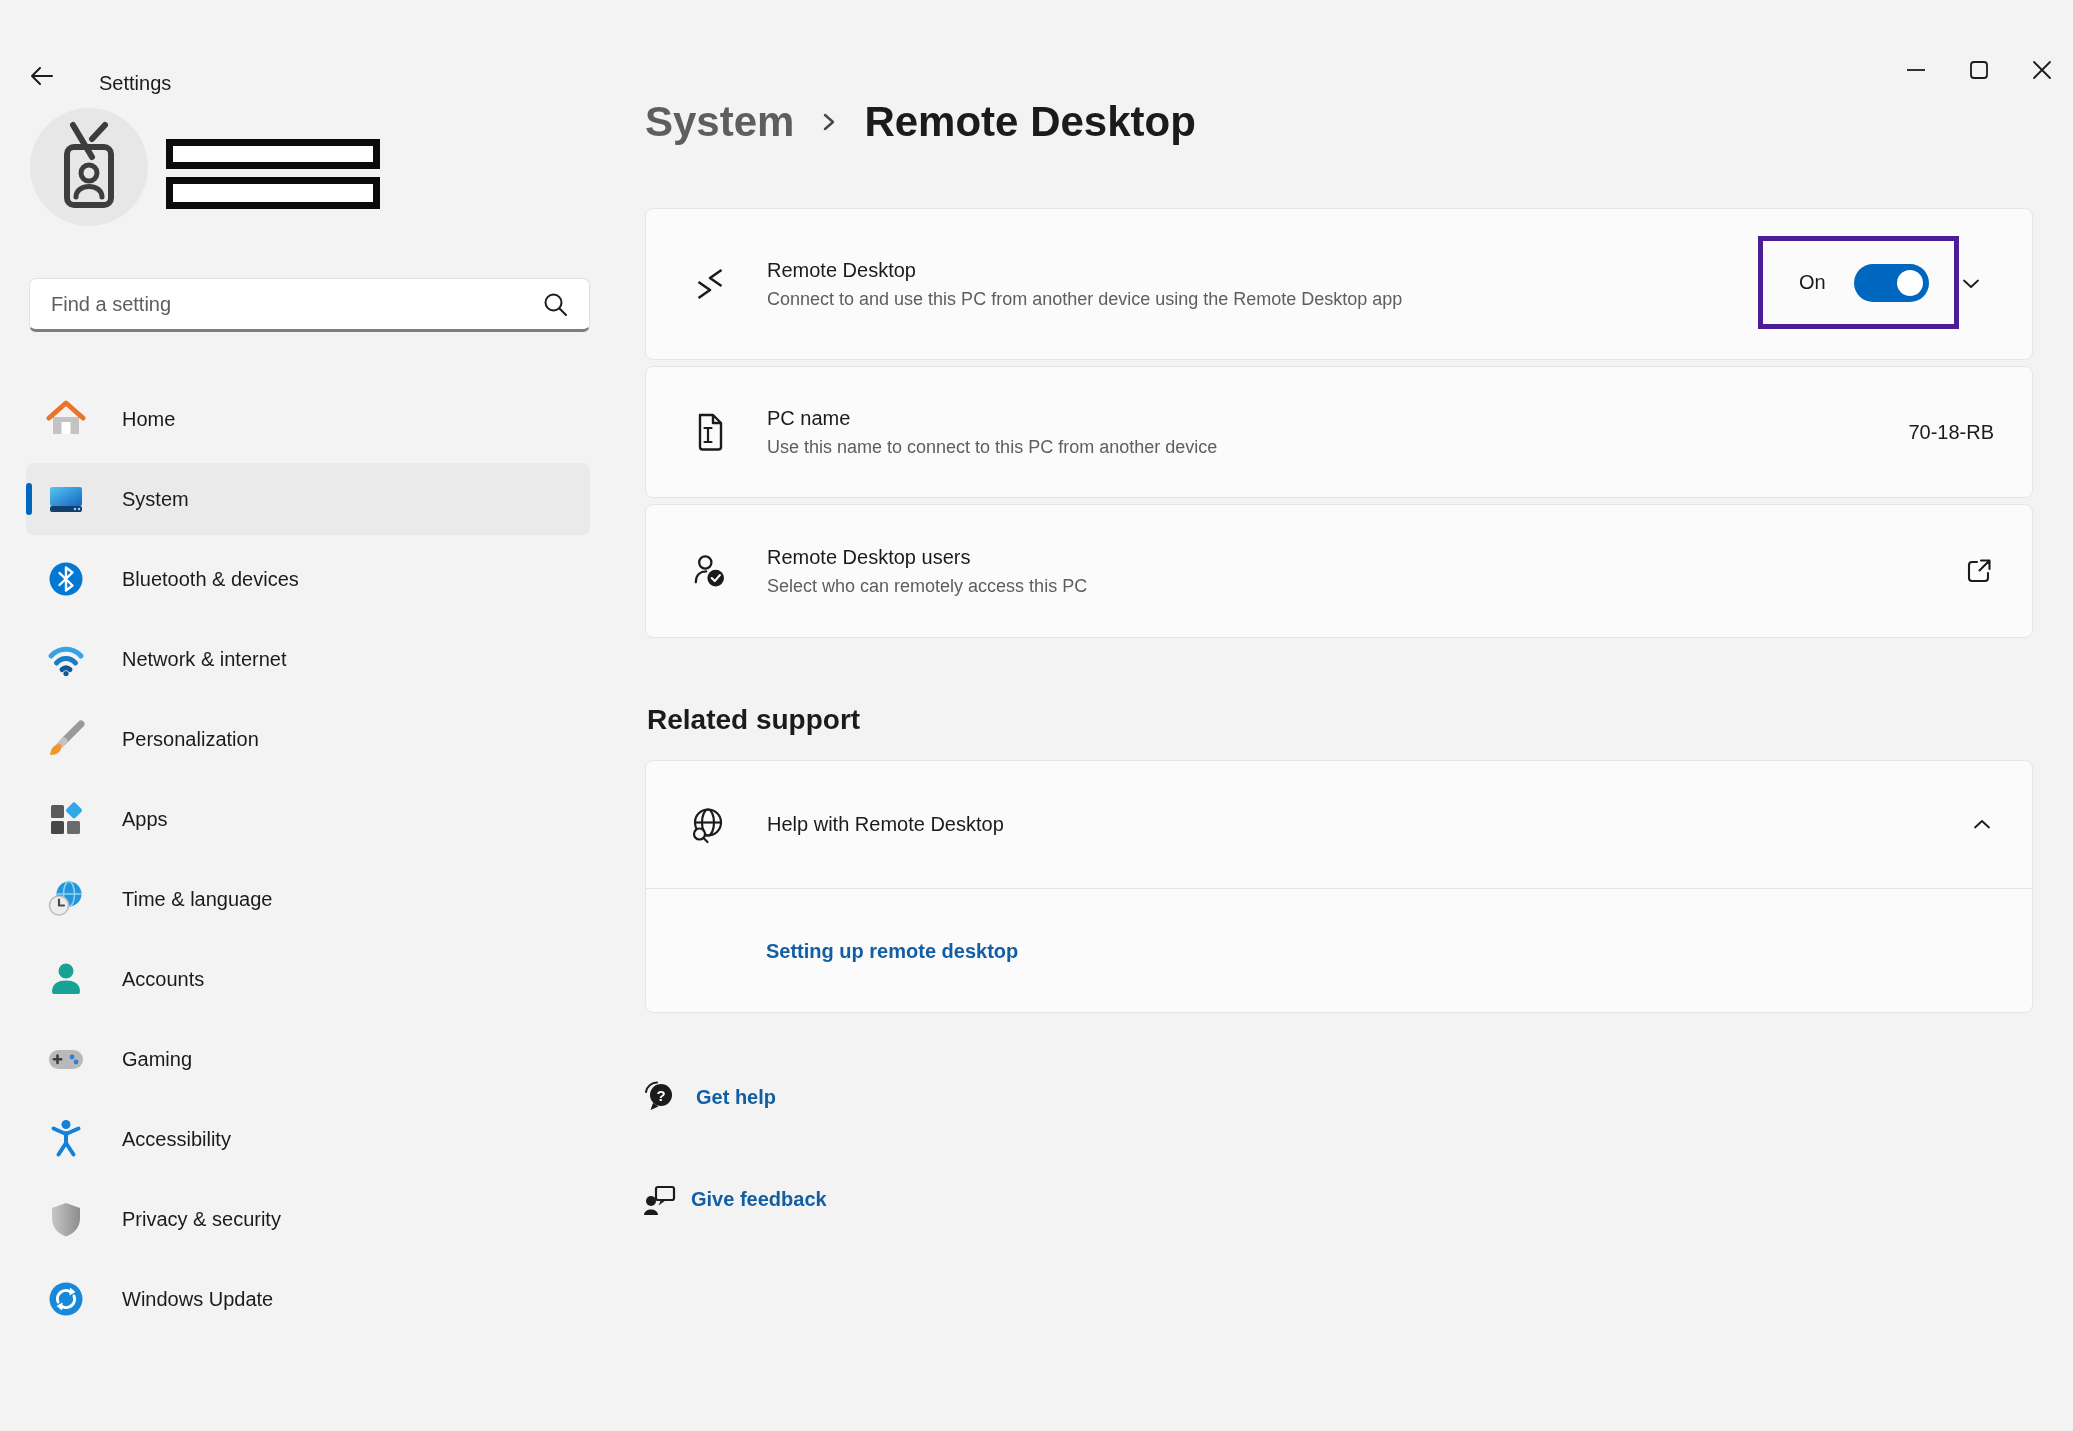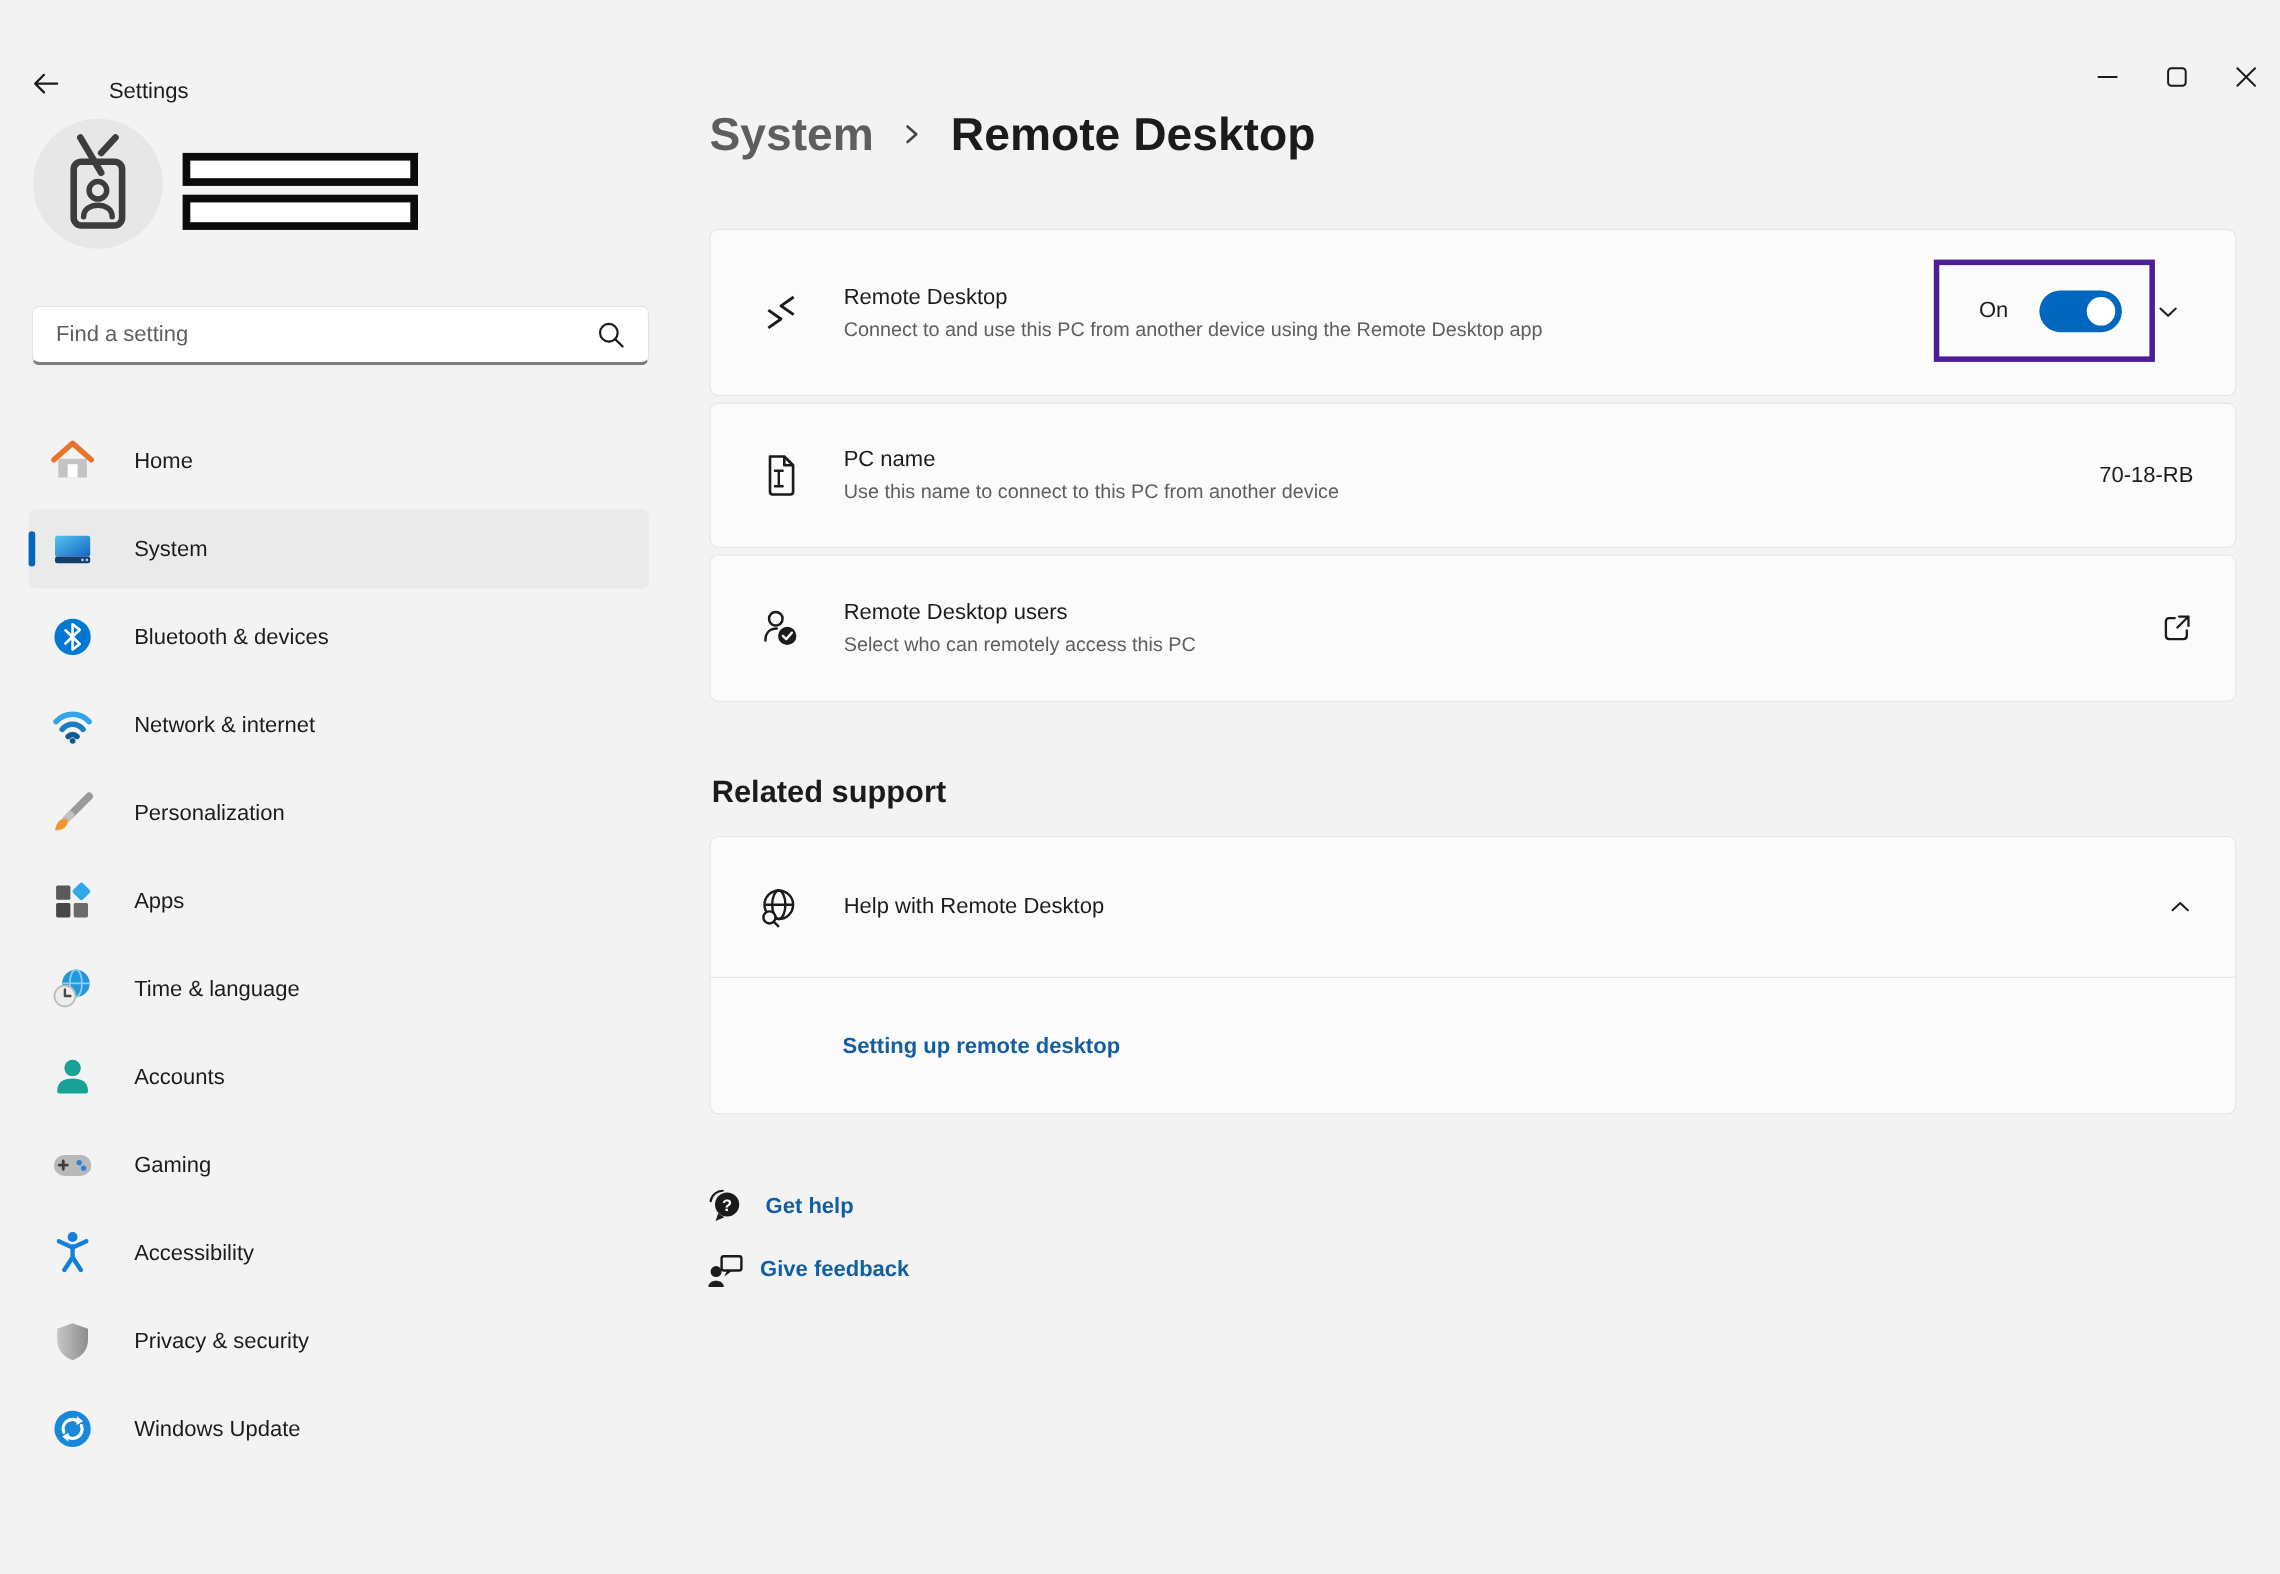--- a/index.html
+++ b/index.html
@@ -61,21 +61,21 @@
   .help-row { display:flex; align-items:center; height:127px; padding:0 38px 0 43px; cursor:pointer; }
   .help-row .hicon { width:38px; display:flex; justify-content:center; flex:0 0 38px; margin-right:40px; }
   .help-title { font-size:20px; color:#1b1b1b; }
   .help-chevron { margin-left:auto; display:flex; }
   .divider { border-top:1px solid #e5e5e5; }
   .help-links { padding:0 38px 0 120px; height:124px; display:flex; align-items:center; }
   .blue-link { font-size:20px; font-weight:700; color:#115ea3; text-decoration:none; cursor:pointer; }
 
   .footlink { position:absolute; display:flex; align-items:center; gap:20px; cursor:pointer; }
   .footlink.gethelp { left:-3px; top:1080px; }
-  .footlink.feedback { left:-3px; top:1137px;gap:15px; }
+  .footlink.feedback { left:-3px; top:1182px;gap:15px; }
   .footlink .ficon { width:34px; display:flex; justify-content:center; }
 </style>
 </head>
 <body>
 
 <div id="app">
 
   <header class="titlebar">
     <button class="back-btn">
       <svg width="28" height="28" viewBox="0 0 28 28">

